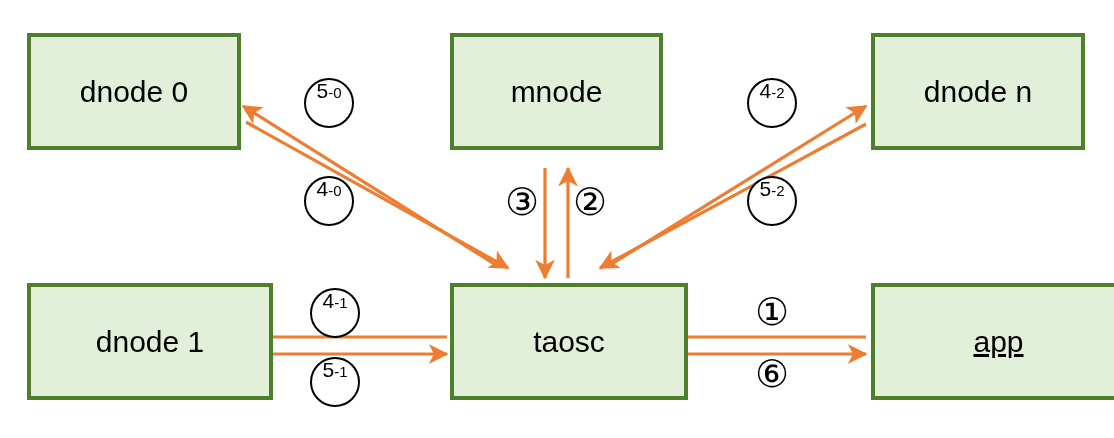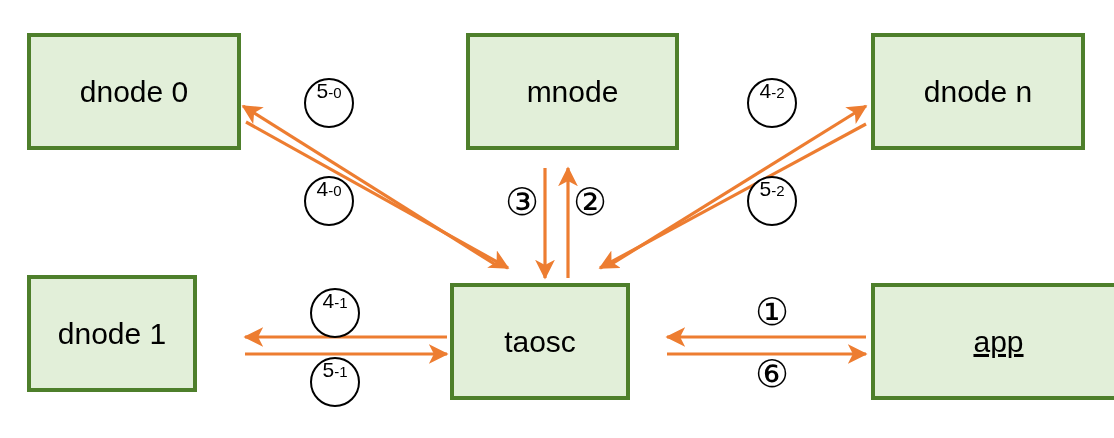--- a/index.html
+++ b/index.html
@@ -103,30 +103,30 @@
     <line x1="245" y1="354" x2="447" y2="354" stroke="#ed7d31" stroke-width="3.2" marker-end="url(#ah)"></line>
 
     <line x1="866" y1="337" x2="667" y2="337" stroke="#ed7d31" stroke-width="3.2" marker-end="url(#ah)"></line>
 
     <line x1="667" y1="354" x2="866" y2="354" stroke="#ed7d31" stroke-width="3.2" marker-end="url(#ah)"></line>
   </svg>
 
   <div class="node-box" style="left: 27px; top: 33px; width: 214px; height: 117px; background: rgb(226, 239, 217); border-color: rgb(78, 127, 43);">
     <span class="node-label">dnode 0</span>
   </div>
-  <div class="node-box" style="left: 450px; top: 33px; width: 213px; height: 117px; background: rgb(226, 239, 217); border-color: rgb(78, 127, 43); margin-left: 16px;">
+  <div class="node-box" style="left: 450px; top: 33px; width: 213px; height: 117px; background: rgb(226, 239, 217); border-color: rgb(78, 127, 43);">
     <span class="node-label">mnode</span>
   </div>
   <div class="node-box" style="left: 871px; top: 33px; width: 214px; height: 117px; background: rgb(226, 239, 217); border-color: rgb(78, 127, 43); align-items: center;">
     <span class="node-label">dnode n</span>
   </div>
-  <div class="node-box" style="left: 27px; top: 275px; width: 170px; height: 117px; background: rgb(226, 239, 217); border-color: rgb(78, 127, 43);">
+  <div class="node-box" style="left: 27px; top: 283px; width: 246px; height: 117px; background: rgb(226, 239, 217); border-color: rgb(78, 127, 43);">
     <span class="node-label">dnode 1</span>
   </div>
-  <div class="node-box" style="left: 450px; top: 283px; width: 180px; height: 117px; background: rgb(226, 239, 217); border-color: rgb(78, 127, 43);">
+  <div class="node-box" style="left: 450px; top: 283px; width: 238px; height: 117px; background: rgb(226, 239, 217); border-color: rgb(78, 127, 43);">
     <span class="node-label">taosc</span>
   </div>
   <div class="node-box" style="left: 871px; top: 283px; width: 255px; height: 117px; background: rgb(226, 239, 217); border-color: rgb(78, 127, 43); text-decoration: underline;">
     <span class="node-label">app</span>
   </div>
 
   <div class="edge-badge" style="left: 304px; top: 78px; border-color: rgb(0, 0, 0);">
     <span class="big">5</span>
       <span class="small">-0</span>
   </div>

